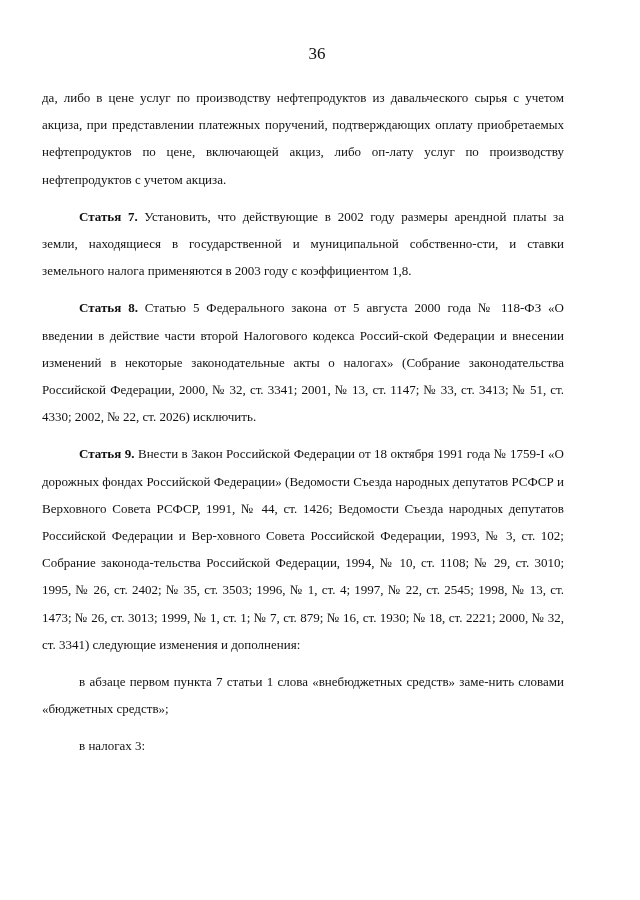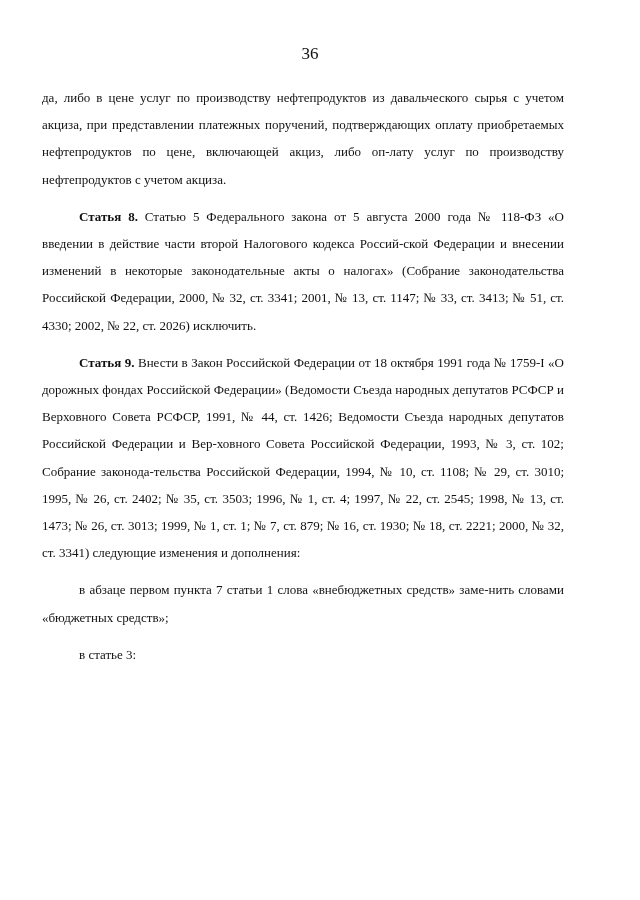--- a/index.html
+++ b/index.html
@@ -1,35 +1,36 @@
 <!DOCTYPE html>
 <html><head>
 <meta charset="utf-8">
 <style>
   html, body { margin: 0; padding: 0; background: #ffffff; }
   body { width: 640px; height: 900px; position: relative; overflow: hidden;
          font-family: "Liberation Serif", "DejaVu Serif", serif; color: #111; }
-  .page-number { position: absolute; top: 44px; left: 3px; width: 614px; text-align: center;
+  .page-number { position: absolute; top: 44px; left: 10px; width: 614px; text-align: center;
                  font-size: 17px; }
   .body-text { position: absolute; top: 84px; left: 42px; width: 522px;
                font-size: 13px; line-height: 27.2px; }
   .p { margin: 0; text-align: justify; text-align-last: left; }
   .indent { text-indent: 37px; }
   .gap { margin-top: 10px; }
   .b { font-weight: bold; }
 </style>
 </head>
 <body>
 
 <div class="page-number">36</div>
 
 <div class="body-text">
   <p class="p">да, либо в цене услуг по производству нефтепродуктов из давальческого сырья с учетом акциза,  при представлении платежных поручений, подтверждающих оплату приобретаемых нефтепродуктов по цене, включающей акциз, либо оп-лату услуг по производству нефтепродуктов с учетом акциза.</p>
 
+  <p class="p indent gap"><span class="b">Статья 7.</span><span> Установить, что действующие в 2002 году размеры арендной платы за земли, находящиеся в государственной и муниципальной собственно-сти, и ставки земельного налога применяются в 2003 году с коэффициентом 1,8.</span></p>
 
   <p class="p indent gap"><span class="b">Статья 8.</span><span> Статью 5 Федерального закона от 5 августа 2000 года № 118-ФЗ «О введении в действие части второй Налогового кодекса Россий-ской Федерации и внесении изменений в некоторые законодательные акты о налогах» (Собрание законодательства Российской Федерации, 2000, № 32, ст. 3341; 2001, № 13, ст. 1147; № 33, ст. 3413; № 51, ст. 4330; 2002, № 22, ст. 2026) исключить.</span></p>
 
   <p class="p indent gap"><span class="b">Статья 9.</span><span> Внести в Закон Российской Федерации от 18 октября 1991 года № 1759-I «О дорожных фондах Российской Федерации» (Ведомости Съезда народных депутатов РСФСР и Верховного Совета РСФСР, 1991, № 44, ст. 1426; Ведомости Съезда народных депутатов Российской Федерации и Вер-ховного Совета Российской Федерации, 1993, № 3, ст. 102; Собрание законода-тельства Российской Федерации, 1994, № 10, ст. 1108; № 29, ст. 3010; 1995, № 26, ст. 2402; № 35, ст. 3503; 1996, № 1, ст. 4; 1997, № 22, ст. 2545; 1998, № 13, ст. 1473; № 26, ст. 3013; 1999, № 1, ст. 1; № 7, ст. 879; № 16, ст. 1930; № 18, ст. 2221; 2000, № 32, ст. 3341) следующие изменения и дополнения:</span></p>
 
   <p class="p indent gap">в абзаце первом пункта 7 статьи 1 слова «внебюджетных средств» заме-нить словами «бюджетных средств»;</p>
-  <p class="p indent gap">в статье 3:</p>
+  <p class="p indent gap">в налогах 3:</p>
 
 </div>
 
 </body></html>

